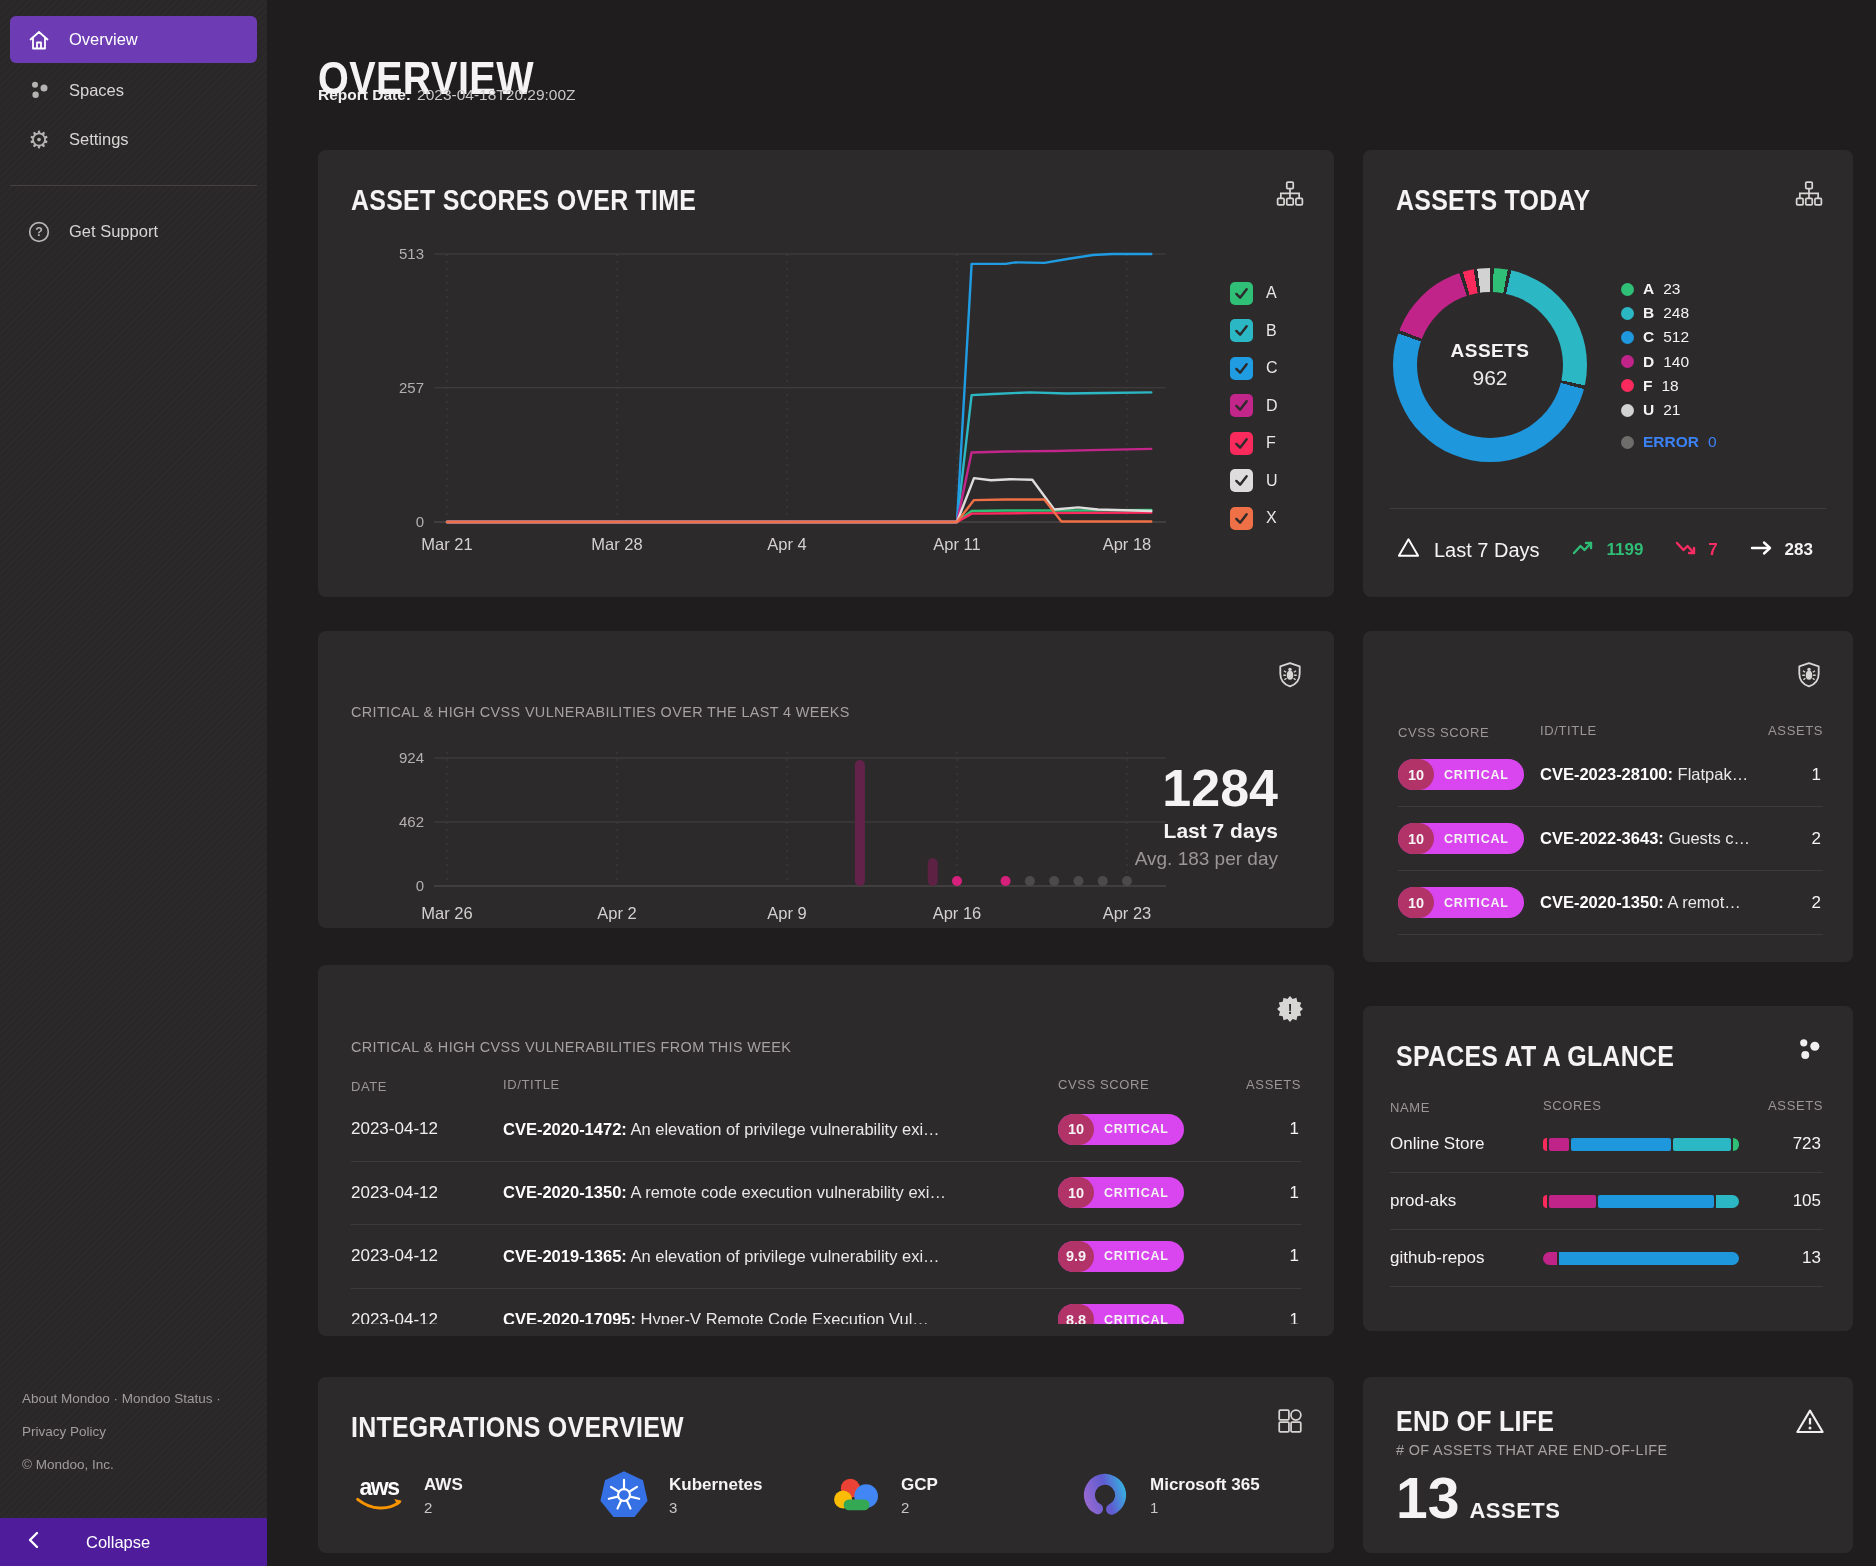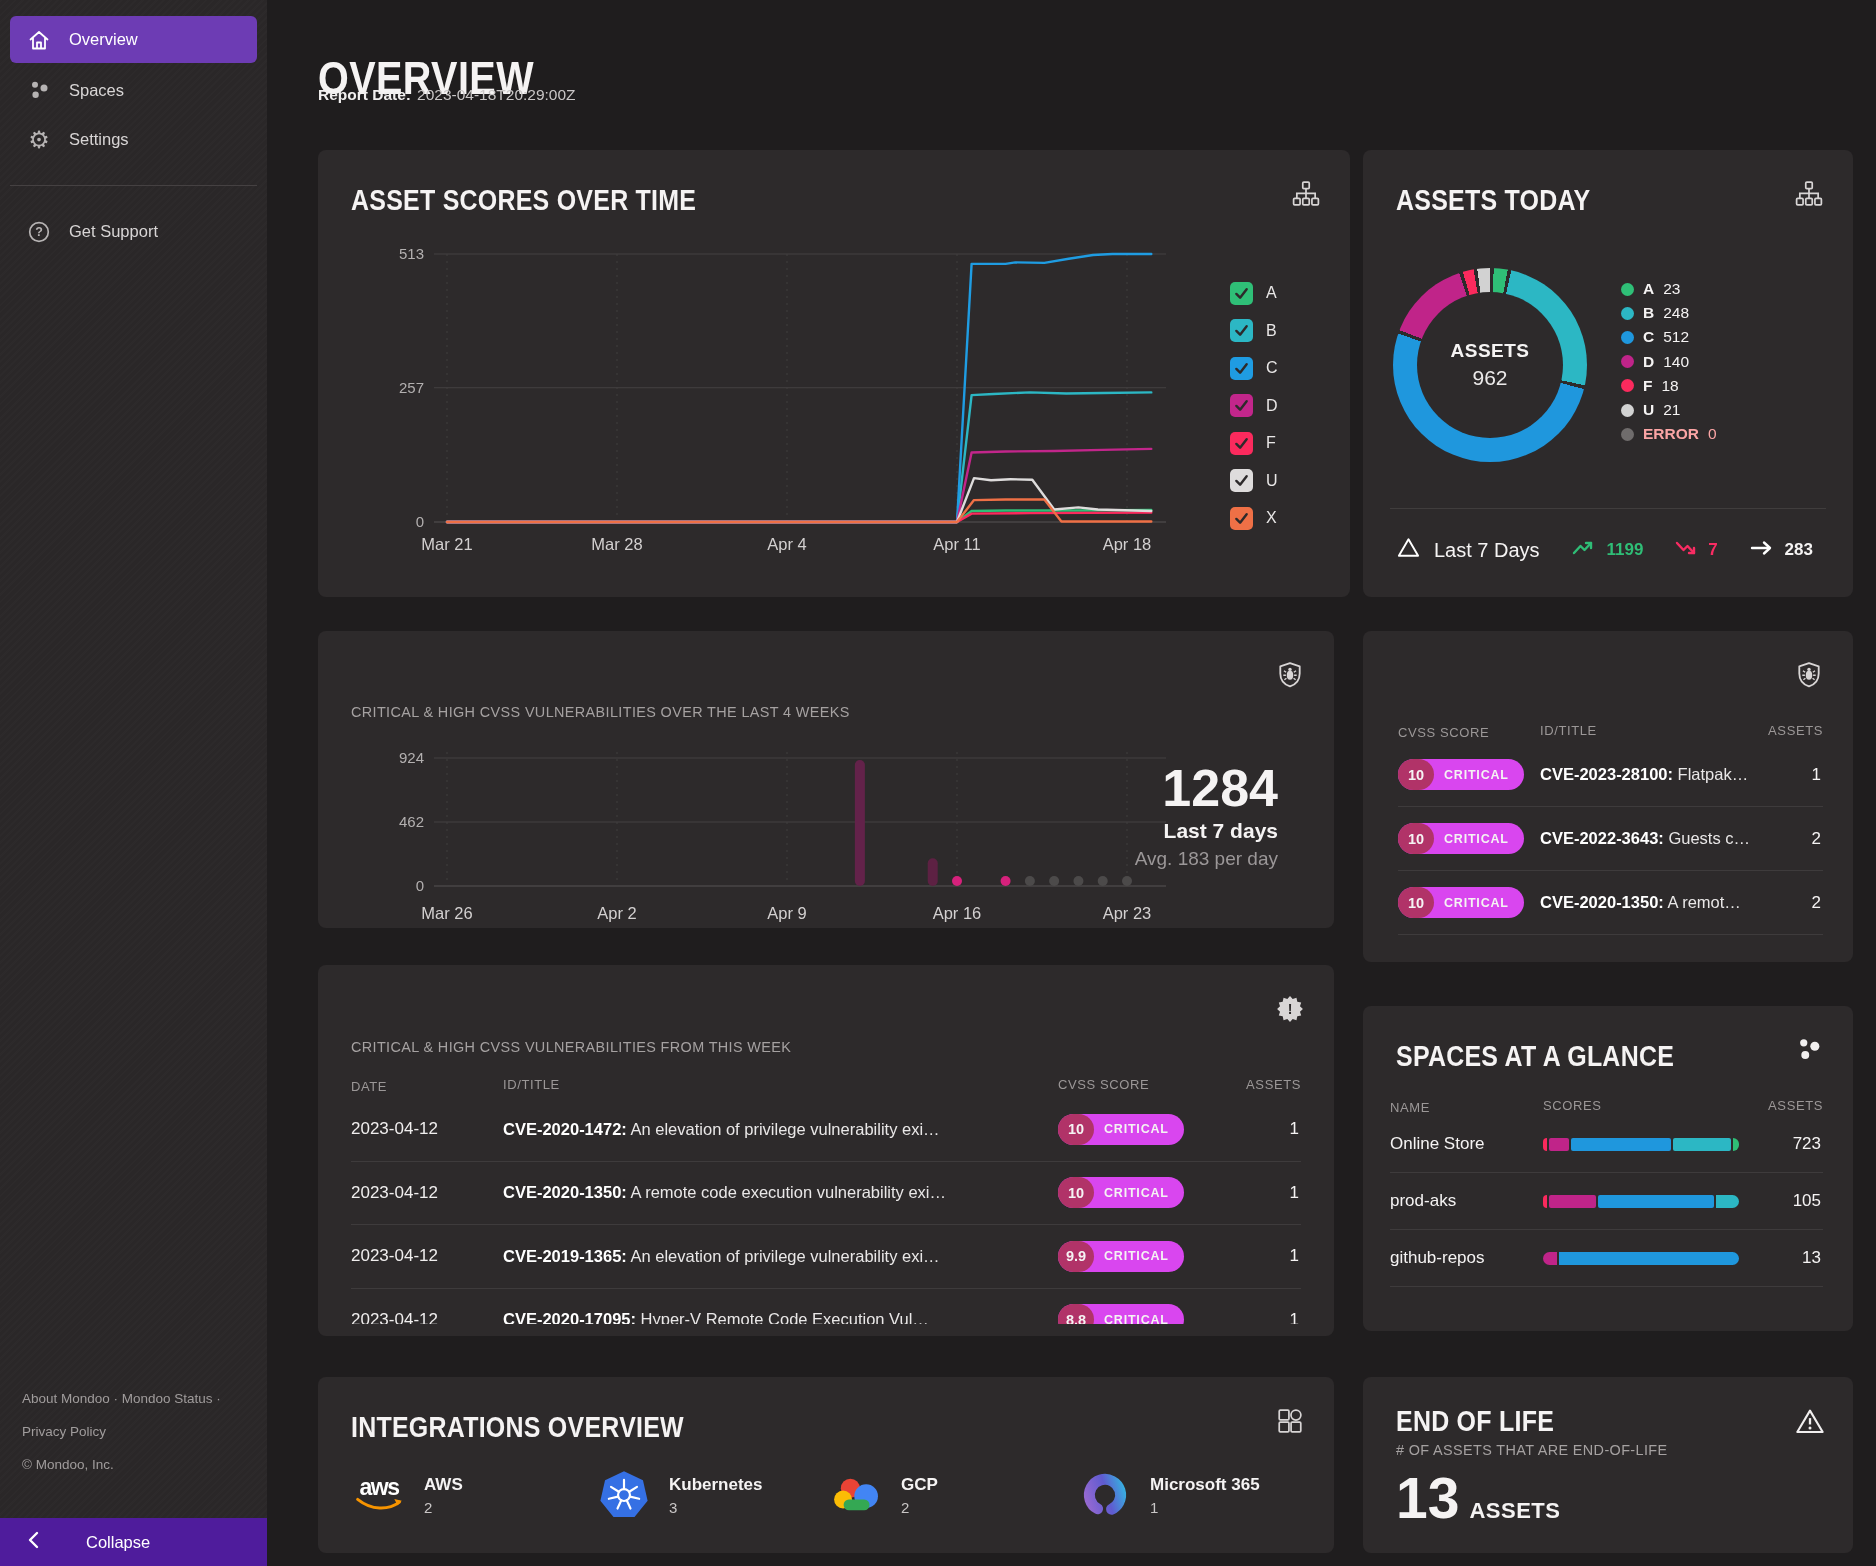--- a/index.html
+++ b/index.html
@@ -22,21 +22,21 @@
   
   .page-title{position:absolute;left:318px;top:20px;font-size:46px;font-weight:700;letter-spacing:.5px;}
   .report-line{position:absolute;left:318px;top:86px;font-size:15.5px;color:#c9c6c6;}
   .report-line b{color:#f1efef;margin-right:6px;}
 
   
   .card{position:absolute;background:#2d2a2b;border-radius:8px;}
   .card-head{position:absolute;left:33px;top:34px;right:70px;font-size:29px;font-weight:700;letter-spacing:.3px;}
   .card-sub{position:absolute;left:33px;font-size:15.5px;color:#a5a1a1;letter-spacing:.4px;}
   .card-icon{position:absolute;right:30px;top:30px;width:28px;height:28px;}
-  .c1{left:318px;top:150px;width:1016px;height:447px;padding-left:16px;}
+  .c1{left:318px;top:150px;width:1016px;height:447px;}
   .c2{left:1363px;top:150px;width:490px;height:447px;}
   .c3{left:318px;top:631px;width:1016px;height:297px;}
   .c4{left:1363px;top:631px;width:490px;height:331px;}
   .c5{left:318px;top:965px;width:1016px;height:371px;overflow:hidden;}
   .c6{left:1363px;top:1006px;width:490px;height:325px;}
   .c7{left:318px;top:1377px;width:1016px;height:176px;}
   .c8{left:1363px;top:1377px;width:490px;height:176px;}
 
   
   .legend1{position:absolute;left:912px;top:131px;display:flex;flex-direction:column;gap:13.5px;}
@@ -46,21 +46,21 @@
 
   
   .donut{position:absolute;left:30px;top:118px;width:194px;height:194px;border-radius:50%;}
   .donut-hole{position:absolute;left:54px;top:142px;width:146px;height:146px;border-radius:50%;background:#2d2a2b;display:flex;flex-direction:column;align-items:center;justify-content:center;gap:4px;}
   .donut-hole .t1{font-size:19px;font-weight:700;letter-spacing:.5px;}
   .donut-hole .t2{font-size:21px;color:#eceaea;}
   .legend2{position:absolute;left:258px;top:127px;}
   .legend2 .row{display:flex;align-items:center;height:24.2px;gap:9px;font-size:15.5px;}
   .legend2 .sw{width:13px;height:13px;border-radius:50%;flex:0 0 13px;}
   .legend2 b{font-weight:700;}
-  .legend2 .row.muted{color:#fca5a5;}
+  .legend2 .row.muted{color:#3b82f6;margin-top:8px;}
   .c2-divider{position:absolute;left:27px;right:27px;top:350px;border:none;border-top:1px solid #403d3d;}
   .last7{position:absolute;left:33px;right:40px;top:378px;height:44px;display:flex;align-items:center;justify-content:space-between;}
   .last7 .lab{display:flex;align-items:center;gap:13px;font-size:20px;}
   .trend{display:flex;align-items:center;gap:7px;font-size:17px;font-weight:700;}
 
   
   .stat{position:absolute;right:56px;top:130px;text-align:right;}
   .stat .v{font-size:52px;font-weight:700;line-height:54px;}
   .stat .l{font-size:21px;font-weight:700;margin-top:4px;}
   .stat .s{font-size:19px;color:#9b9798;margin-top:5px;}

